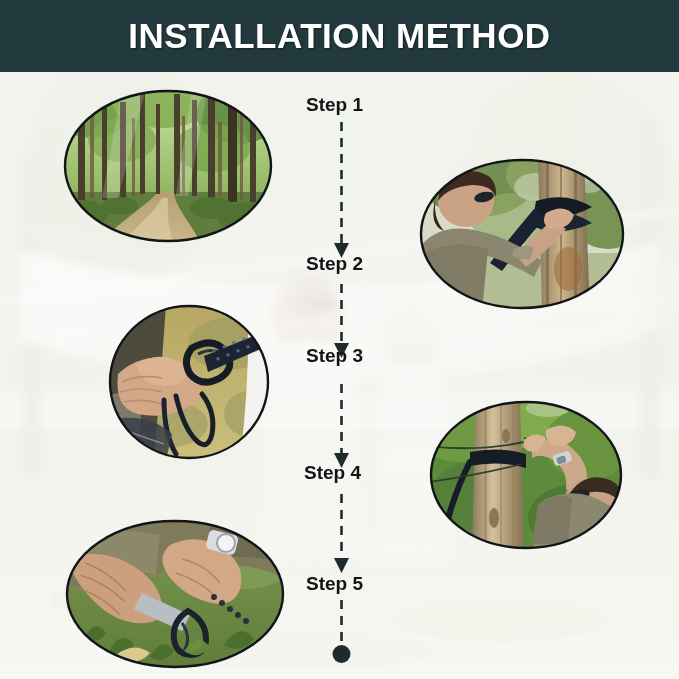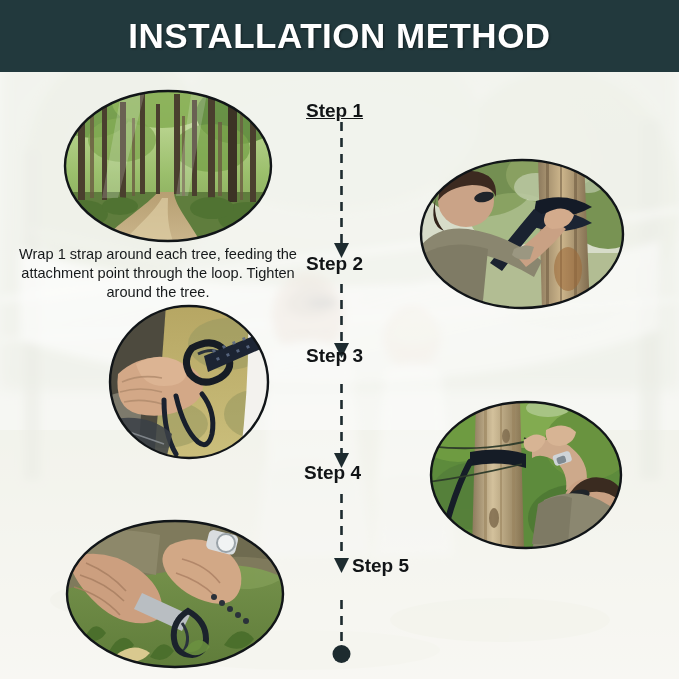--- a/index.html
+++ b/index.html
@@ -163,21 +163,21 @@
 
     <g fill="#1d2b2f">
       <polygon points="341.5,186 334,171 349,171"></polygon>
       <polygon points="341.5,286 334,271 349,271"></polygon>
       <polygon points="341.5,396 334,381 349,381"></polygon>
       <polygon points="341.5,501 334,486 349,486"></polygon>
       <circle cx="341.5" cy="582" r="9"></circle>
     </g>
   </svg>
 
-  <div class="step-label" style="left:306px; top:100px;text-decoration:underline;">Step 1</div>
+  <div class="step-label" style="left:306px; top:94px;">Step 1</div>
 
   <svg class="photo-oval" style="left:62px; top:88px;" width="212" height="156" viewBox="0 0 212 156">
     <defs>
       <clipPath id="clipOval1">
           <ellipse cx="106" cy="78" rx="103" ry="75"></ellipse>
         </clipPath>
       <linearGradient id="forestSky" x1="0" y1="0" x2="0" y2="1">
         <stop offset="0%" stop-color="#cfe3a8"></stop>
         <stop offset="55%" stop-color="#9bbf6c"></stop>
         <stop offset="100%" stop-color="#7a9c50"></stop>
@@ -232,21 +232,20 @@
 
       <g opacity="0.18" fill="#ffffff">
         <polygon points="60,0 84,0 56,110 40,110"></polygon>
         <polygon points="130,0 146,0 126,108 114,108"></polygon>
       </g>
     </g>
     <ellipse cx="106" cy="78" rx="103" ry="75" fill="none" stroke="#111518" stroke-width="2.4"></ellipse>
   </svg>
 
   <div class="step-label" style="left:306px; top:253px;">Step 2</div>
-  <div class="step-text" style="left:16px; top:245px; width:284px;">Wrap 1 strap around each tree, feeding the attachment point through the loop. Tighten around the tree.</div>
 
   <svg class="photo-oval" style="left:418px; top:157px;" width="208" height="154" viewBox="0 0 208 154">
     <defs>
       <clipPath id="clipOval2">
           <ellipse cx="104" cy="77" rx="101" ry="74"></ellipse>
         </clipPath>
       <linearGradient id="bark2" x1="0" y1="0" x2="1" y2="0">
         <stop offset="0%" stop-color="#8d7a5d"></stop>
         <stop offset="45%" stop-color="#cdb68c"></stop>
         <stop offset="100%" stop-color="#7f6c4f"></stop>
@@ -412,21 +411,21 @@
       <ellipse cx="162" cy="102" rx="26" ry="24" fill="#c9a183"></ellipse>
       <path d="M140,96 q16,-26 42,-16 q16,8 12,24 q-10,-14 -30,-12 q-18,2 -24,4 Z" fill="#3a2b20"></path>
       <ellipse cx="150" cy="96" rx="12" ry="6" fill="#1f2429" transform="rotate(-14 150 96)"></ellipse>
 
       <path d="M116,100 q34,-16 66,6 l6,44 l-84,0 Z" fill="#8b8770"></path>
       <path d="M110,104 q20,-12 34,-6 l-4,46 l-36,0 Z" fill="#7e7a64"></path>
     </g>
     <ellipse cx="98" cy="75" rx="95" ry="73" fill="none" stroke="#111518" stroke-width="2.4"></ellipse>
   </svg>
 
-  <div class="step-label" style="left:306px; top:555px;margin-left:46px;">Step 5</div>
+  <div class="step-label" style="left:306px; top:573px;">Step 5</div>
 
   <svg class="photo-oval" style="left:64px; top:519px;" width="222" height="150" viewBox="0 0 222 150">
     <defs>
       <clipPath id="clipOval5">
           <ellipse cx="111" cy="75" rx="108" ry="73"></ellipse>
         </clipPath>
       <linearGradient id="ground5" x1="0" y1="0" x2="0" y2="1">
         <stop offset="0%" stop-color="#7e9a52"></stop>
         <stop offset="100%" stop-color="#5f7c3a"></stop>
       </linearGradient>

